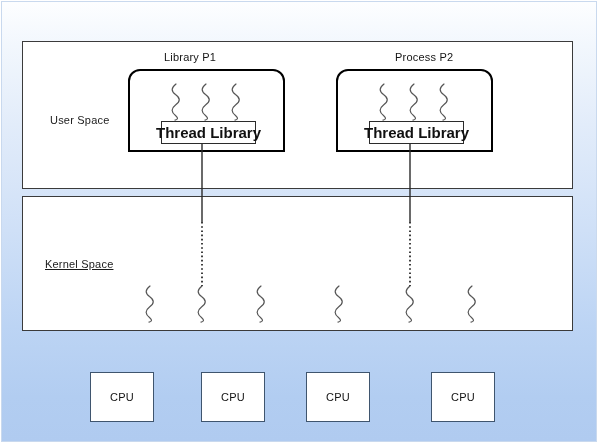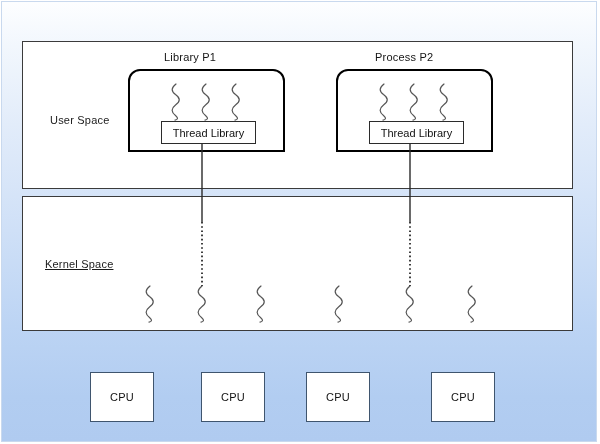--- a/index.html
+++ b/index.html
@@ -31,38 +31,38 @@
     letter-spacing:.2px;white-space:nowrap;
   }
   .space-label.user{left:50px;top:114px;}
   .space-label.kernel{left:45px;top:258px;text-decoration:underline;}
 
   .proc-title{
     position:absolute;font-size:11px;color:#141414;
     white-space:nowrap;letter-spacing:.2px;
   }
   .proc-title.p1{left:164px;top:51px;}
-  .proc-title.p2{left:375px;top:51px;}
+  .proc-title.p2{left:395px;top:51px;}
 
   .process-box{
     position:absolute;
     border:2.5px solid #000;
     border-radius:12px 12px 0 0;
     background:#ffffff;
     box-sizing:border-box;
   }
   .process-box.p1{left:128px;top:69px;width:157px;height:83px;}
   .process-box.p2{left:336px;top:69px;width:157px;height:83px;}
 
   .tlib-box{
     position:absolute;
     border:1.5px solid #2b2b2b;background:#fff;
     box-sizing:border-box;
     display:flex;align-items:center;justify-content:center;
-    font-size:11px;color:#111;white-space:nowrap;
+    font-size:15px;color:#111;white-space:nowrap;font-weight:bold;
   }
   .tlib-box.p1{left:161px;top:121px;width:95px;height:23px;}
   .tlib-box.p2{left:369px;top:121px;width:95px;height:23px;}
 
   .squiggle{position:absolute;pointer-events:none;}
 
   .connector{position:absolute;}
 
   .cpu-box{
     position:absolute;top:372px;width:64px;height:50px;

